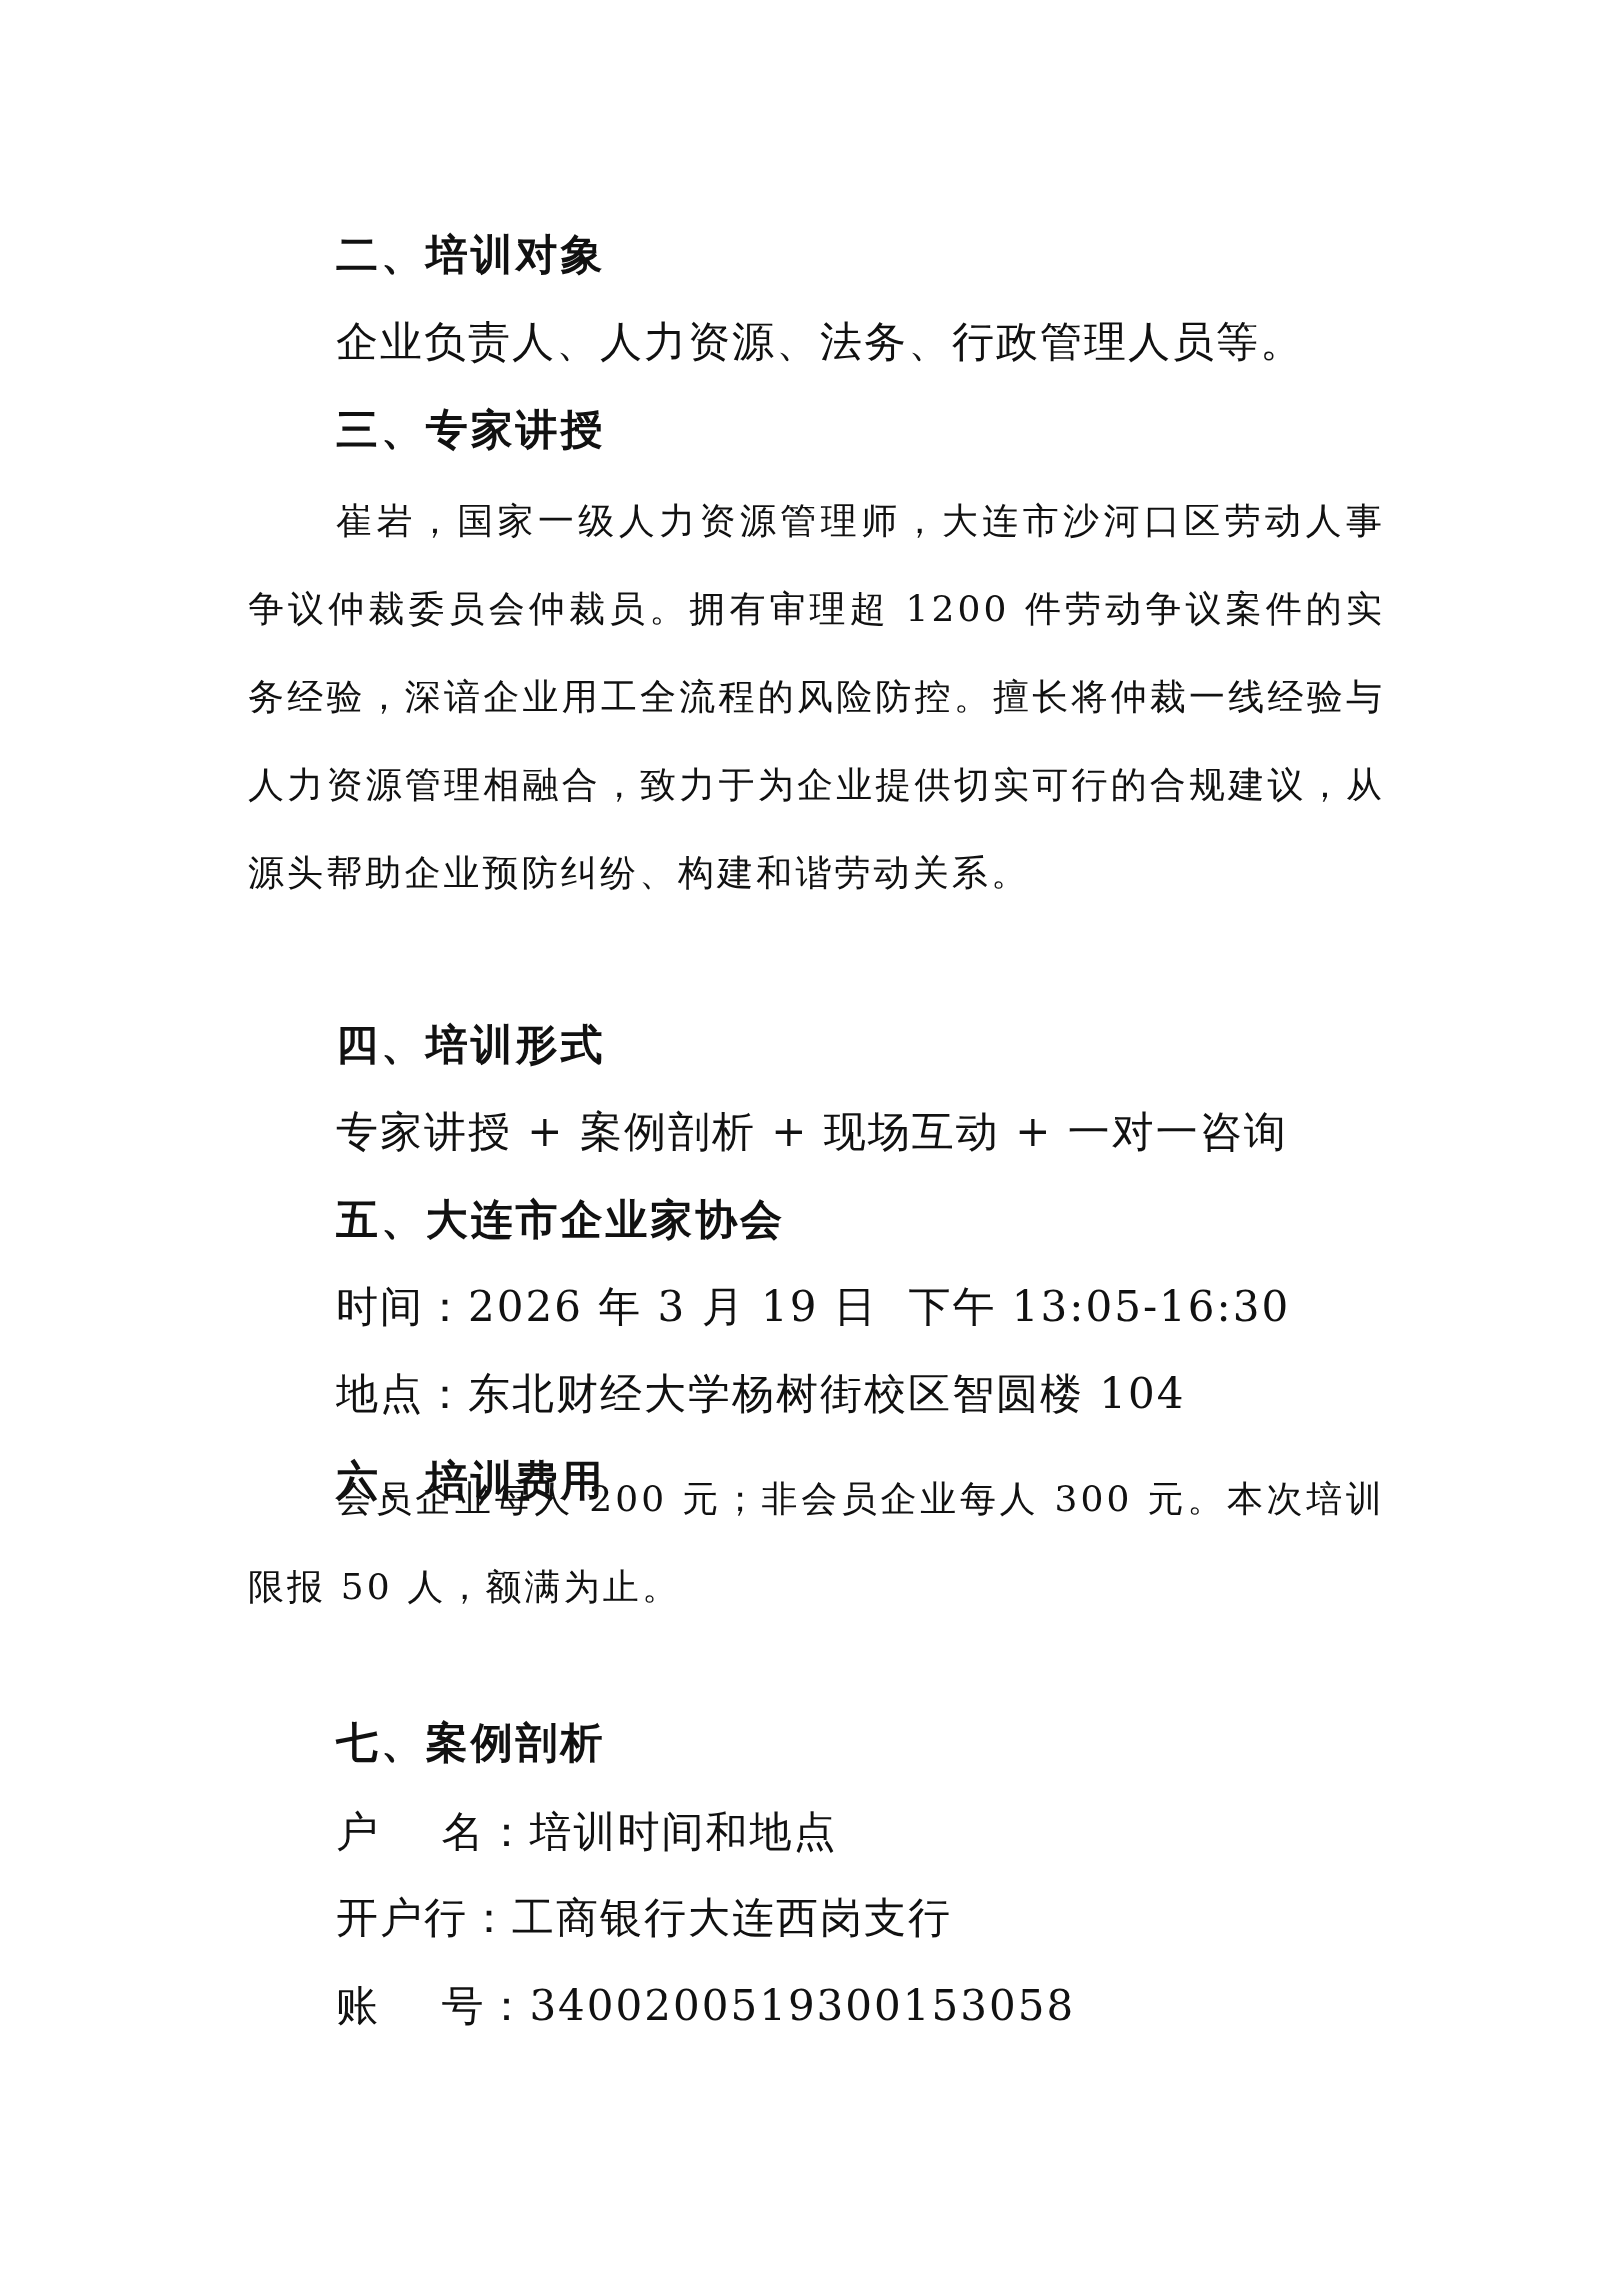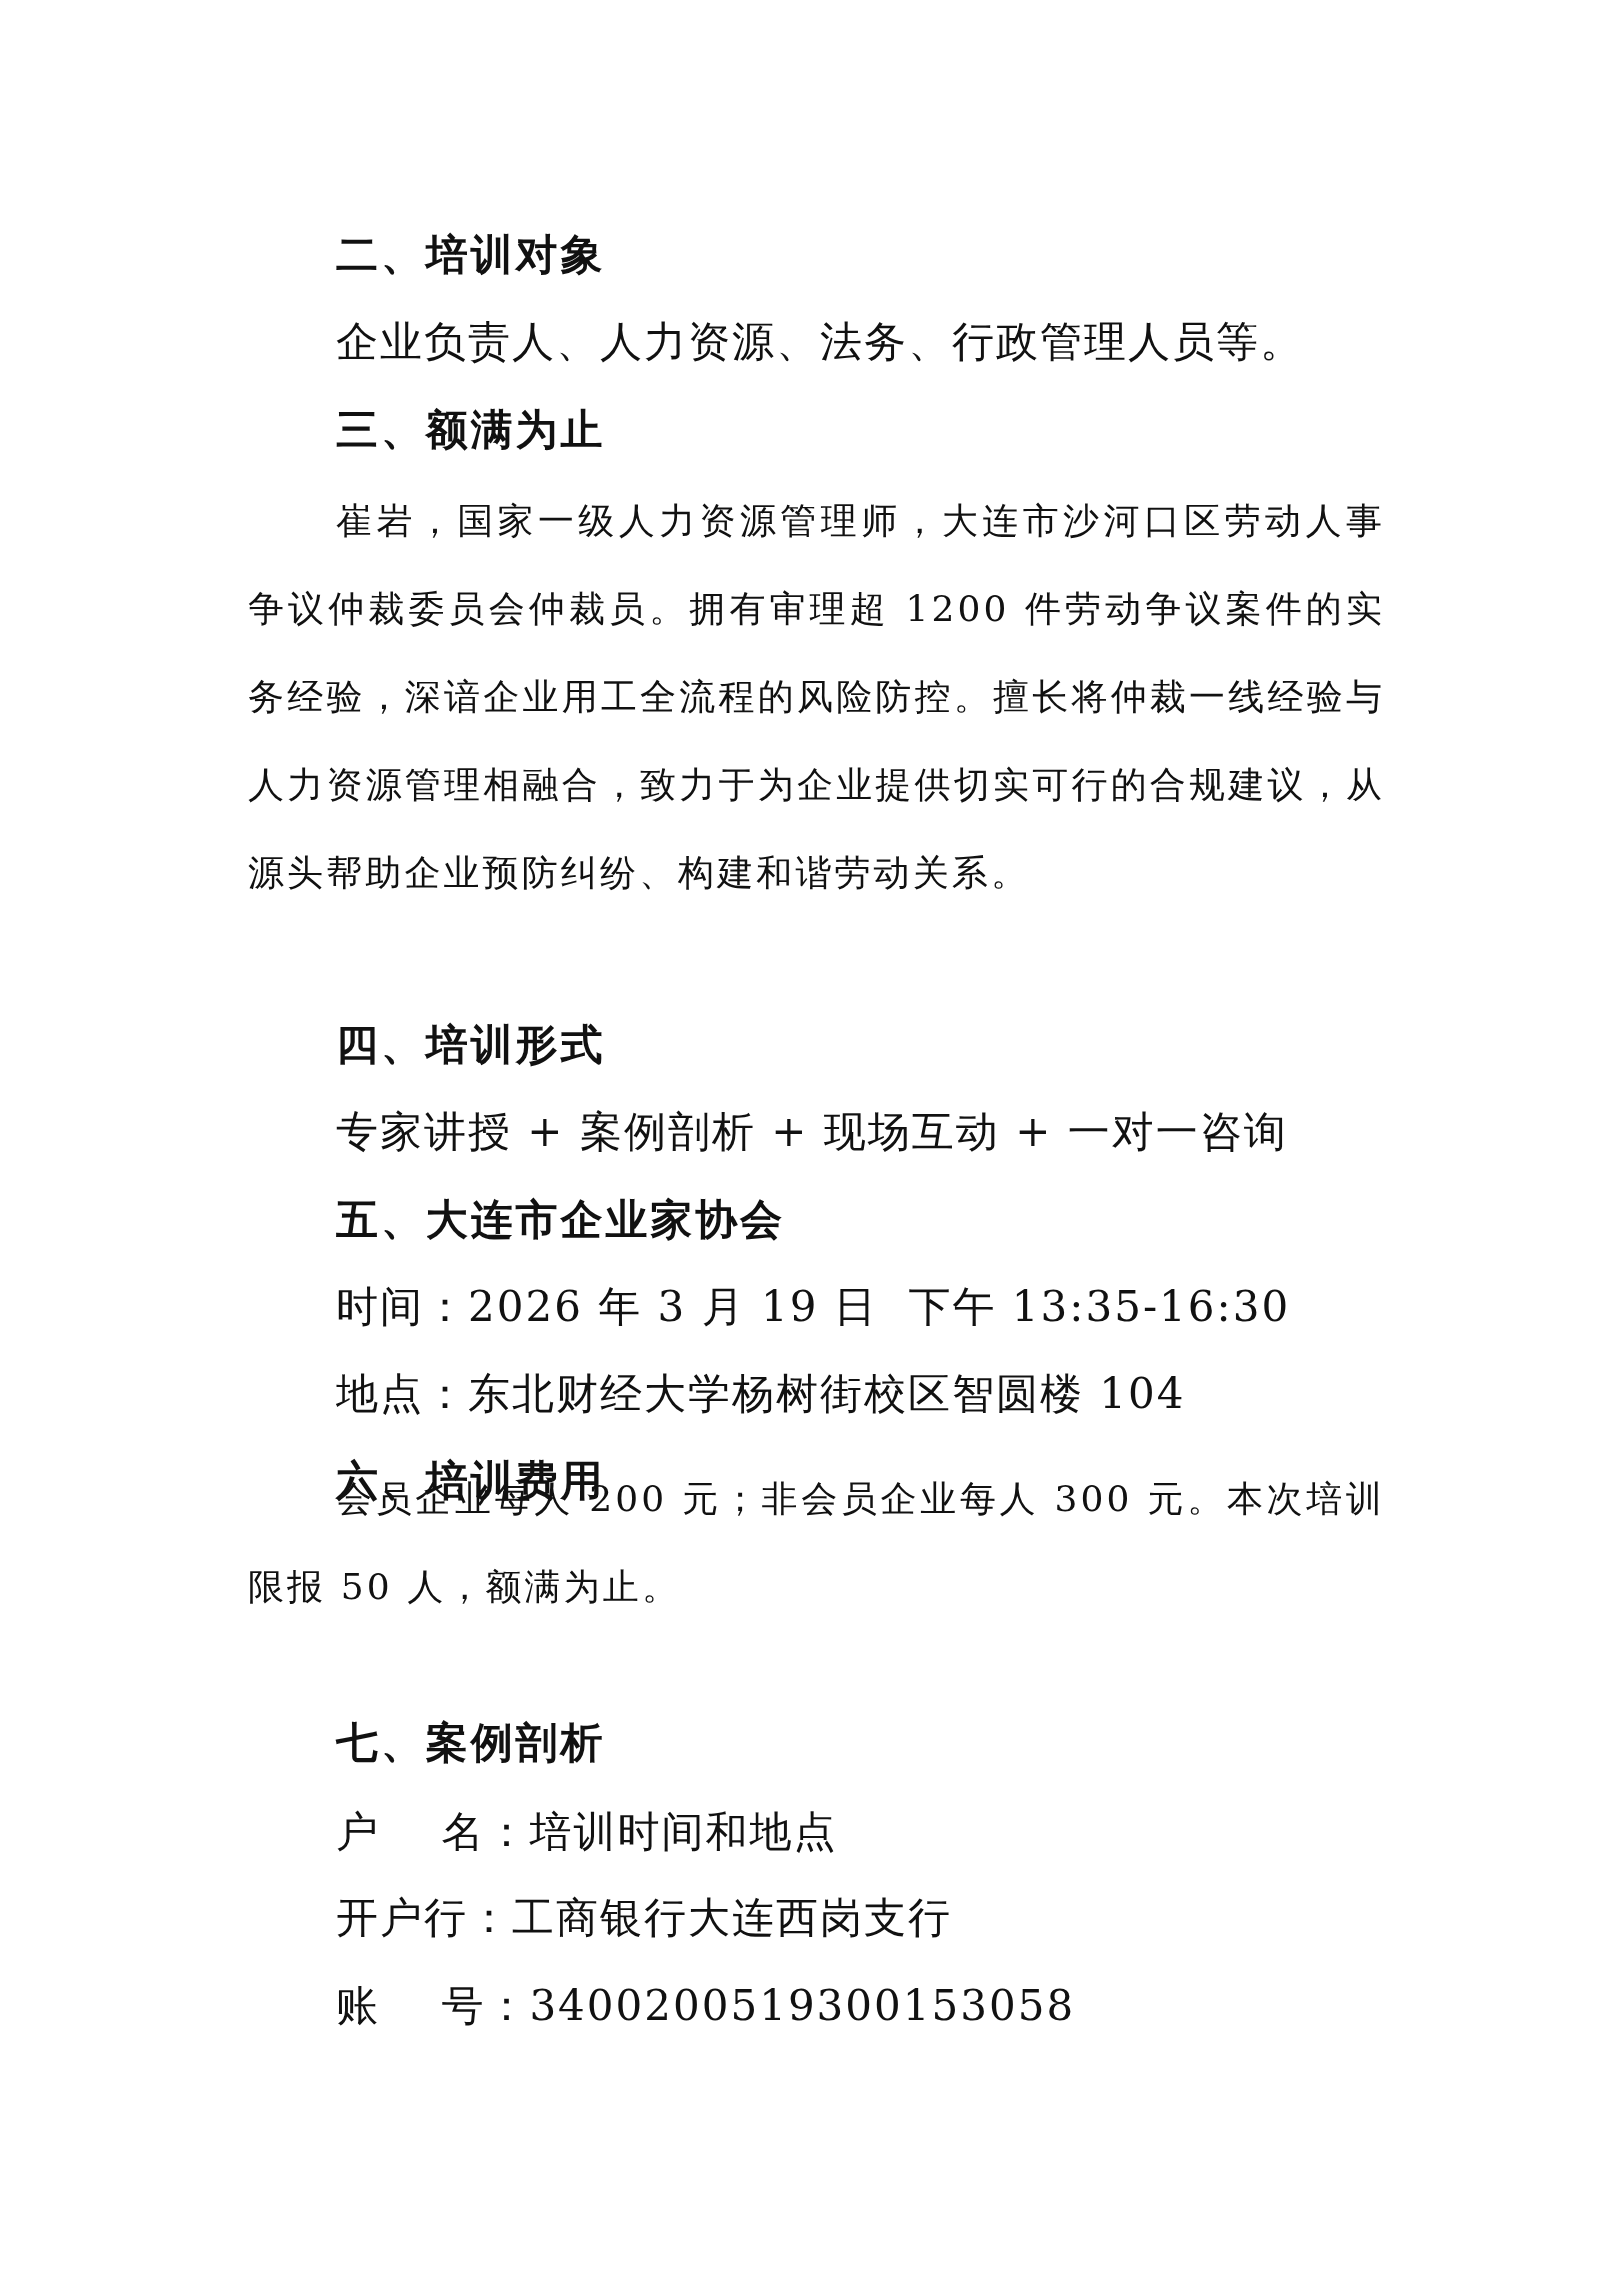--- a/index.html
+++ b/index.html
@@ -13,28 +13,28 @@
           text-indent: 88px; letter-spacing: 3.1px; text-align: justify; }
 </style>
 </head>
 <body>
 
 <div class="page">
 
   <div class="line heading indent" style="top:225px">二、培训对象</div>
   <div class="line indent" style="top:312px">企业负责人、人力资源、法务、行政管理人员等。</div>
 
-  <div class="line heading indent" style="top:400px">三、额满为止</div>
+  <div class="line heading indent" style="top:400px">三、专家讲授</div>
   <div class="para" style="top:477px">崔岩，国家一级人力资源管理师，大连市沙河口区劳动人事争议仲裁委员会仲裁员。拥有审理超 1200 件劳动争议案件的实务经验，深谙企业用工全流程的风险防控。擅长将仲裁一线经验与人力资源管理相融合，致力于为企业提供切实可行的合规建议，从源头帮助企业预防纠纷、构建和谐劳动关系。</div>
 
   <div class="line heading indent" style="top:1015px">四、培训形式</div>
   <div class="line indent" style="top:1102px">专家讲授 + 案例剖析 + 现场互动 + 一对一咨询</div>
 
   <div class="line heading indent" style="top:1190px">五、大连市企业家协会</div>
-  <div class="line indent" style="top:1277px; white-space:pre">时间：2026 年 3 月 19 日  下午 13:35-16:30</div>
+  <div class="line indent" style="top:1277px; white-space:pre">时间：2026 年 3 月 19 日  下午 13:05-16:30</div>
   <div class="line indent" style="top:1364px">地点：东北财经大学杨树街校区智圆楼 104</div>
 
   <div class="line heading indent" style="top:1451px">六、培训费用</div>
   <div class="para" style="top:1455px">会员企业每人 200 元；非会员企业每人 300 元。本次培训限报 50 人，额满为止。</div>
 
   <div class="line heading indent" style="top:1713px">七、案例剖析</div>
   <div class="line indent" style="top:1802px; white-space:pre">户    名：培训时间和地点</div>
   <div class="line indent" style="top:1888px">开户行：工商银行大连西岗支行</div>
   <div class="line indent" style="top:1976px; white-space:pre">账    号：3400200519300153058</div>
 

